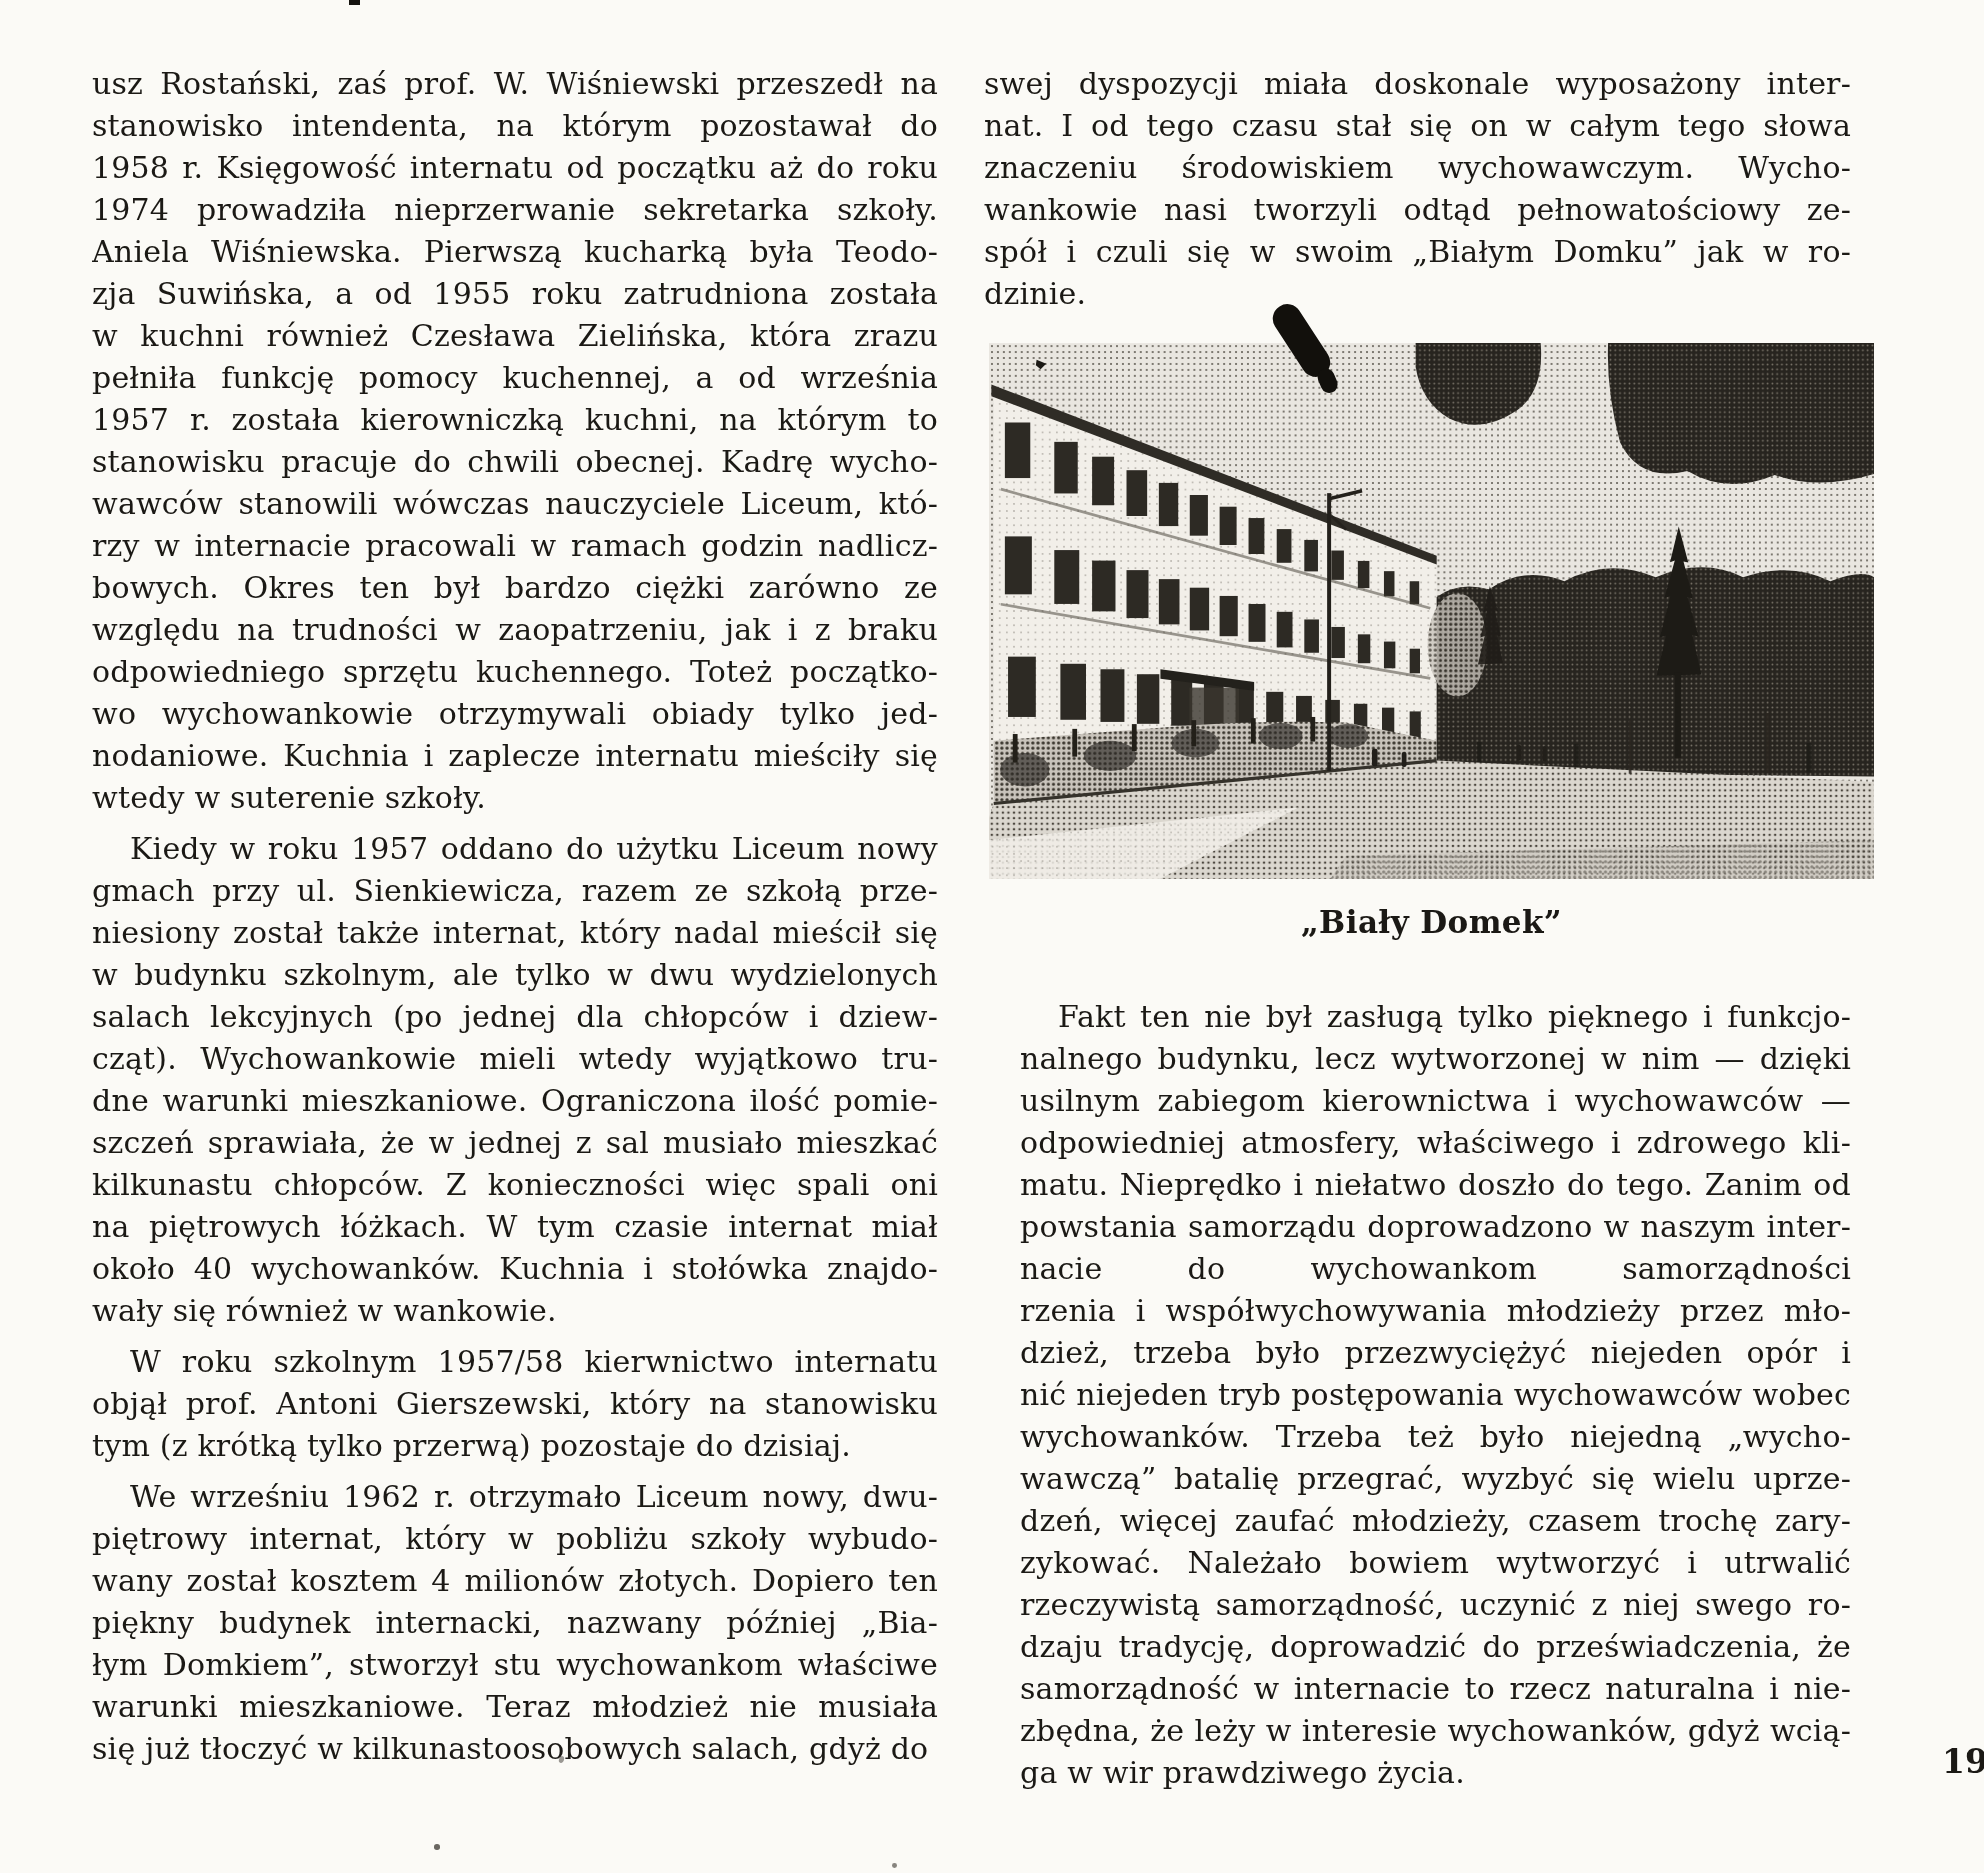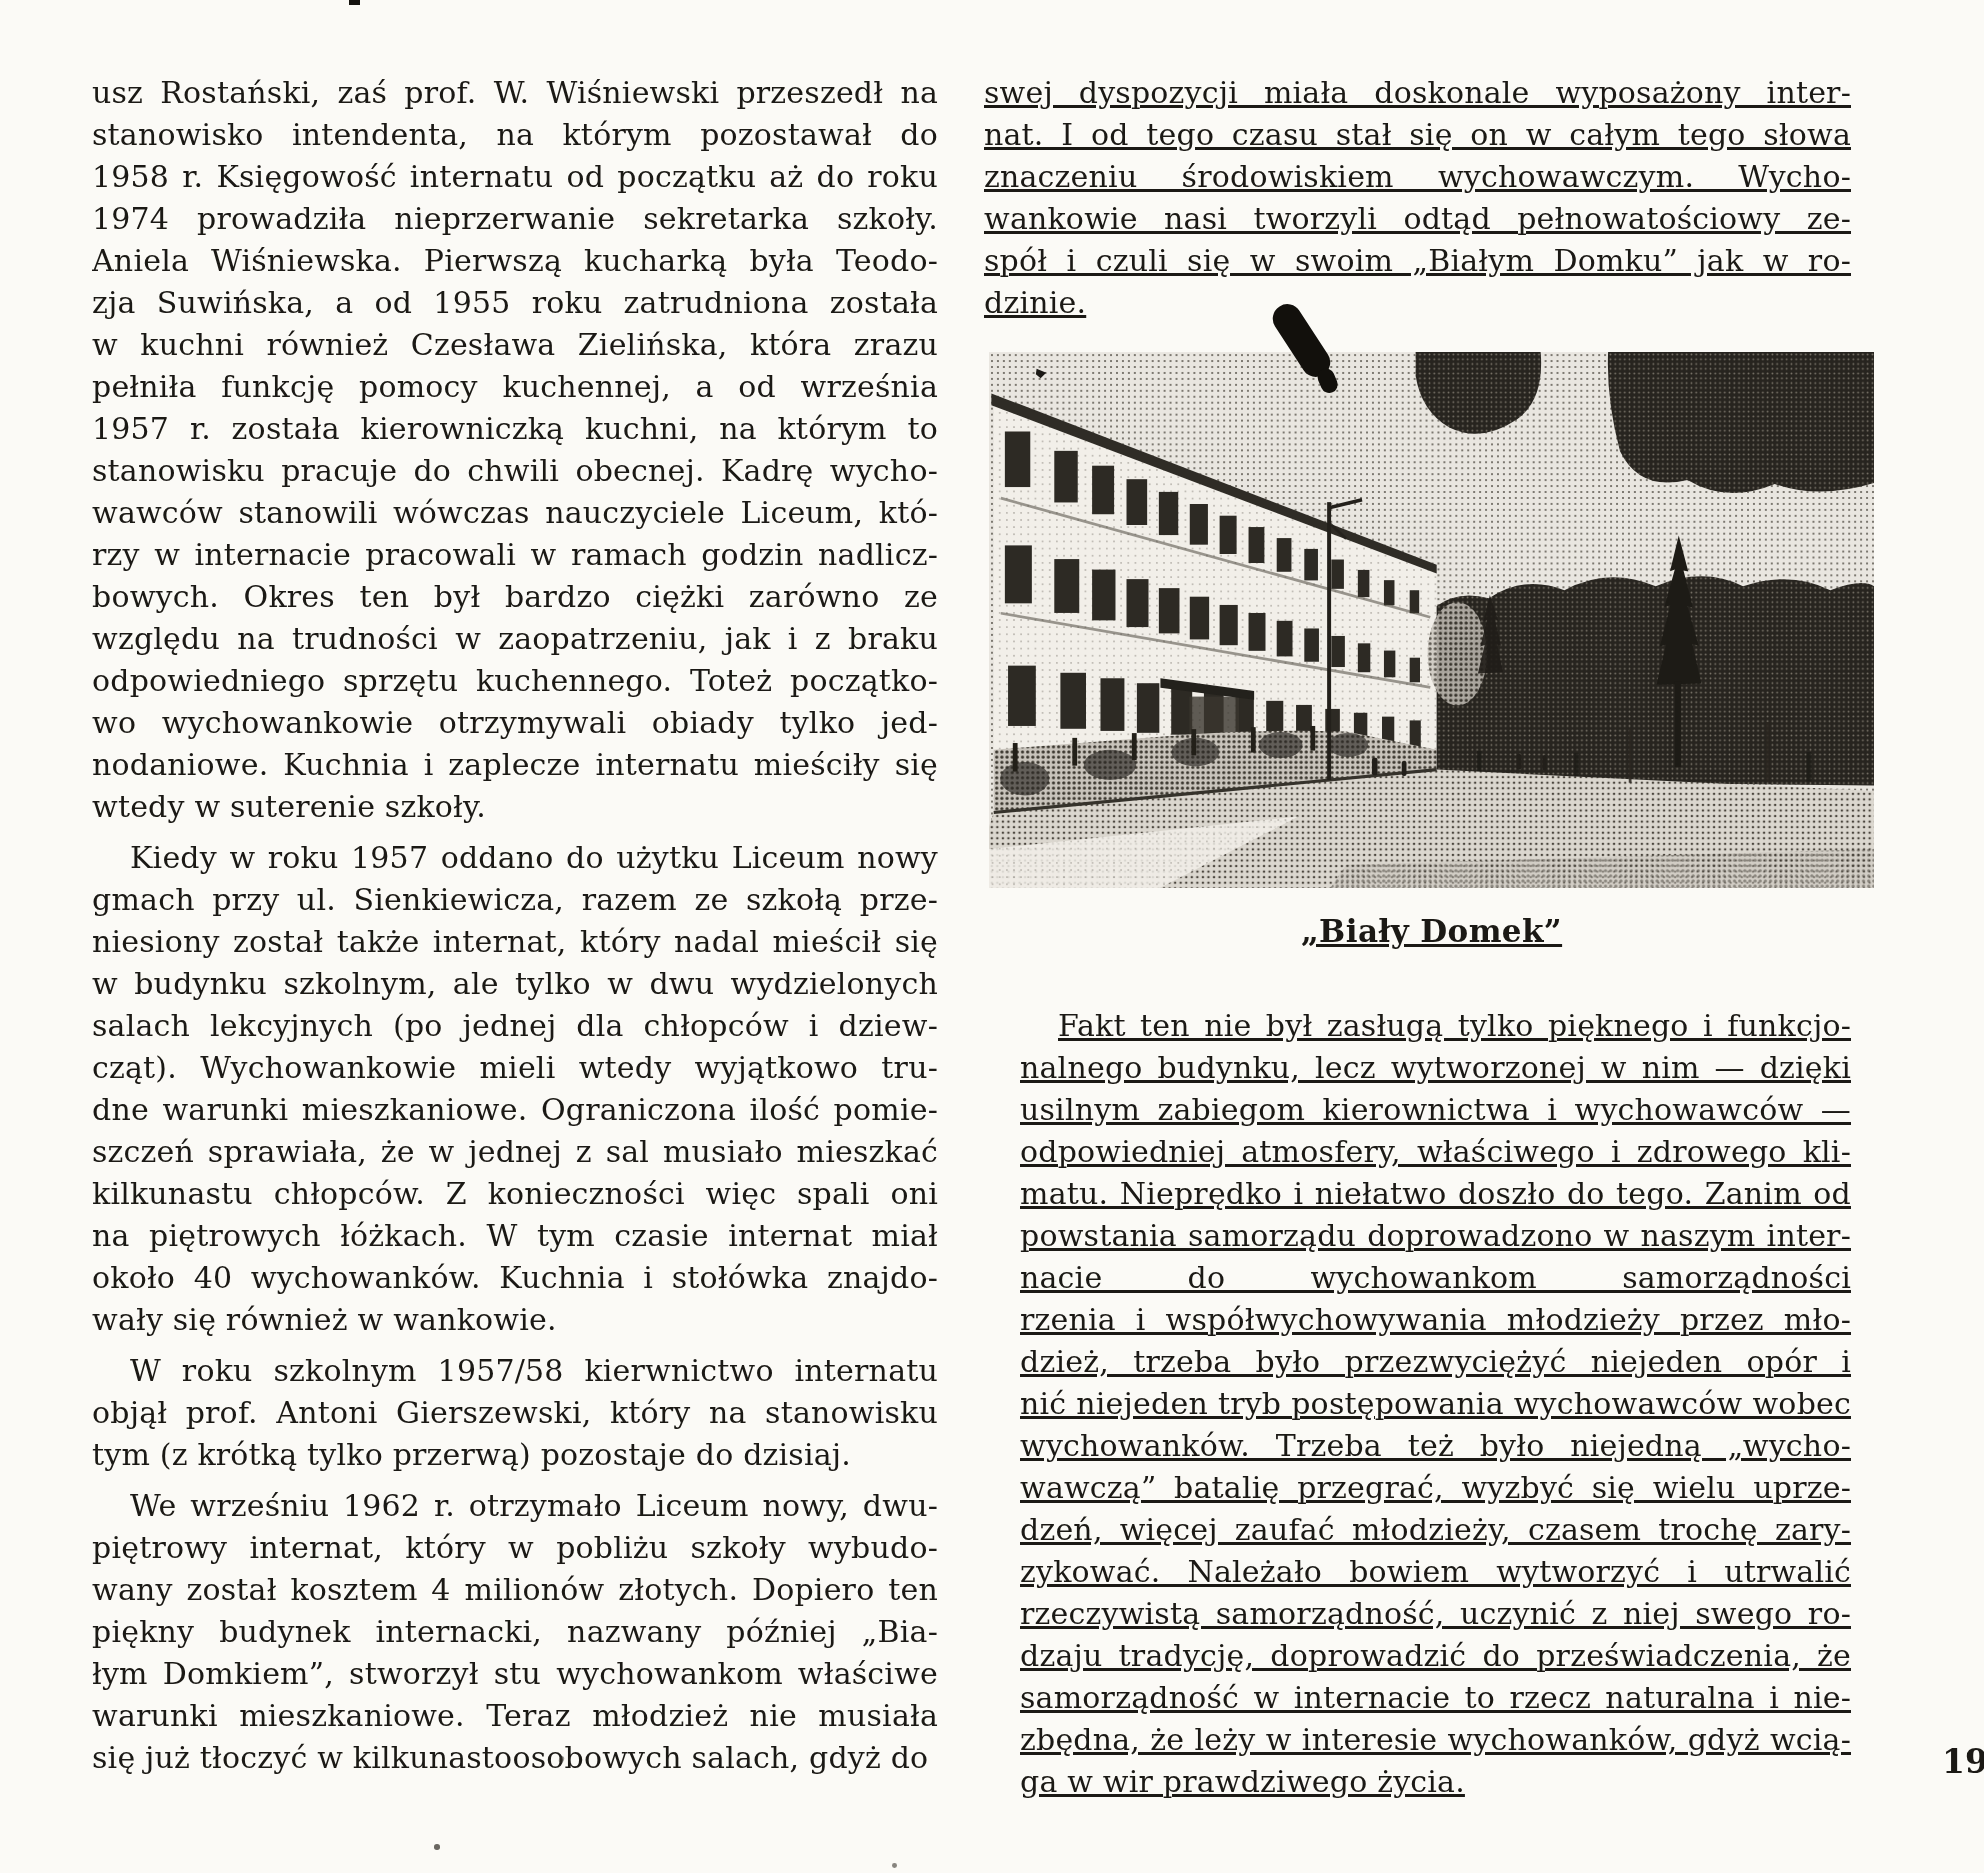--- a/index.html
+++ b/index.html
@@ -4,23 +4,23 @@
 <style>
   html,body{margin:0;padding:0;background:#ffffff;}
   .page{
     position:relative;
     width:2165px;height:1873px;
     background:#fbfaf6;
     font-family:"DejaVu Serif","Liberation Serif",serif;
     color:#1b1915;
     overflow:hidden;
   }
-  .col{position:absolute;top:72px;}
+  .col{position:absolute;top:63px;}
   .col-left{left:92px;width:846px;}
-  .col-right{left:984px;width:867px;text-decoration:underline;}
+  .col-right{left:984px;width:867px;}
   .para + .para{margin-top:9px;}
   .line{
     height:42px;line-height:42px;font-size:30px;
     text-align:justify;text-align-last:justify;
     overflow:hidden;white-space:normal;
     letter-spacing:0.2px;
   }
   .line.last{text-align-last:left;}
   .para.indent .line:first-child{text-indent:38px;}
   figure.photo{margin:12px 0 0 -11px;padding:16px;width:885px;}

